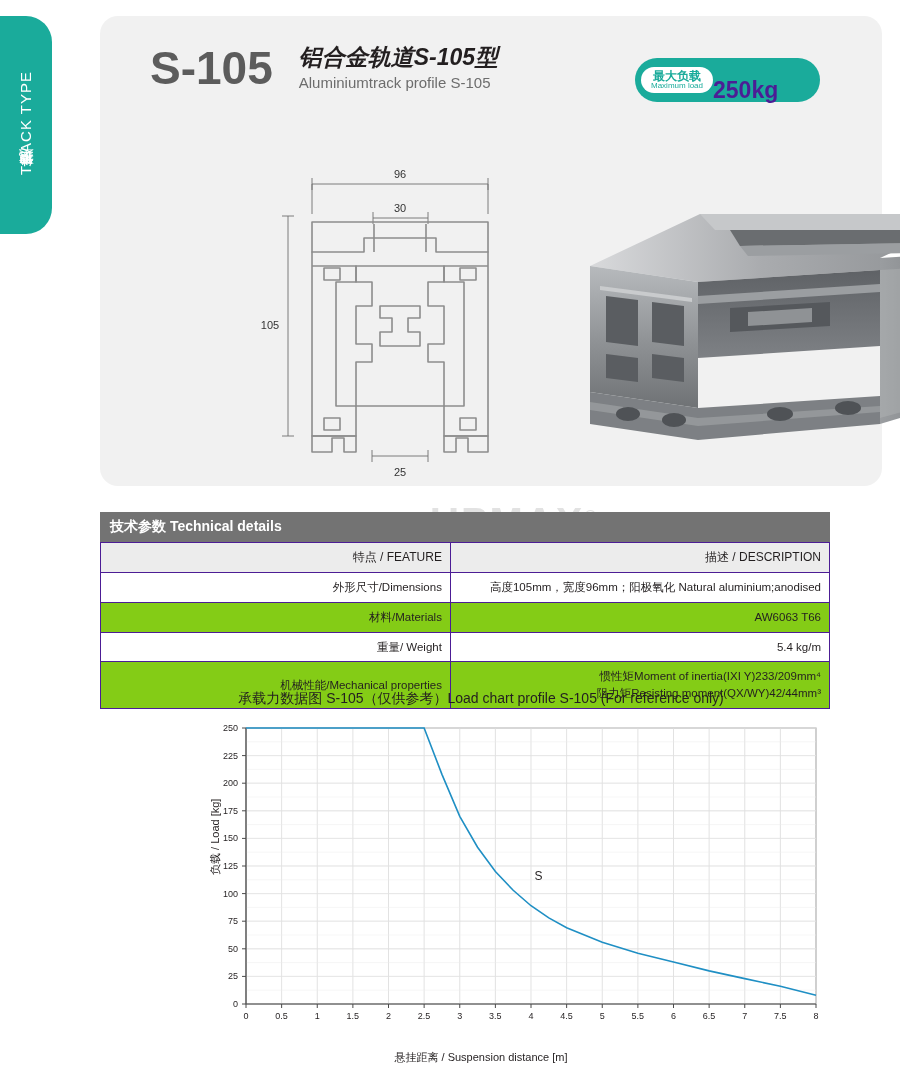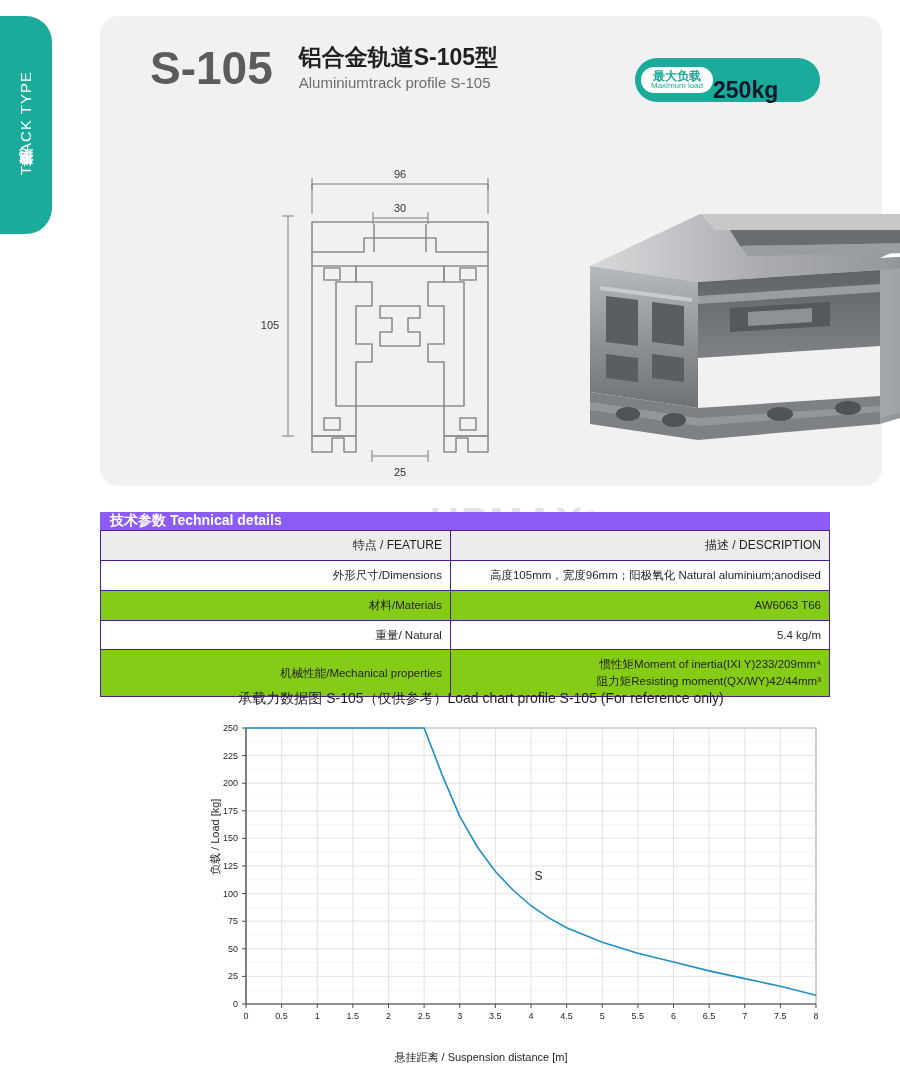--- a/index.html
+++ b/index.html
@@ -38,53 +38,53 @@
     border-radius: 18px;
   }
   .hero-head {
     position: absolute; left: 50px; top: 28px;
     display: flex; align-items: flex-end; gap: 26px;
   }
   .model-no {
     font-size: 46px; font-weight: bold; color: #5c5c5c;
     letter-spacing: 0px; line-height: 1;
   }
-  .title-cn { font-size: 23px; font-weight: bold; color: #231f20; line-height: 1.15; }
+  .title-cn { font-size: 23px; font-weight: bold; color: #231f20; line-height: 1.15; font-style: italic; }
   .title-en { font-size: 15px; color: #6d6d6d; margin-top: 4px; }
 
   .load-badge {
     position: absolute; right: 62px; top: 42px;
     height: 44px; min-width: 185px;
     background: #1aab9b;
     border-radius: 22px;
     display: flex; align-items: center; 
     padding: 0 16px 0 6px;
   }
   .load-pill {
     background: #ffffff; border-radius: 16px;
     padding: 3px 10px; text-align: center; line-height: 1.05;
   }
   .load-pill .cn { color: #1aab9b; font-size: 12px; font-weight: bold; display:block; }
   .load-pill .en { color: #1aab9b; font-size: 8px; display:block; }
-  .load-val { color: #0f172a; font-size: 23px; font-weight: bold; margin-top: 20px; }
+  .load-val { color: #4c1d95; font-size: 23px; font-weight: bold; margin-top: 20px; }
 
   
   .drawing { position: absolute; left: 140px; top: 140px; width: 320px; height: 330px; }
   .photo { position: absolute; left: 480px; top: 180px; width: 400px; height: 260px; }
 
   .dimtext { font-size: 11px; fill: #333; font-family: "Liberation Sans", sans-serif; }
 
   
   .tech {
     position: absolute; left: 100px; top: 512px; width: 730px;
   }
   .tech-head {
-    background: #8b5cf6; color: #fff;
+    background: #737373; color: #fff;
     font-size: 14px; font-weight: bold;
-    padding: 0 10px;
+    padding: 6px 10px;
   }
   table.tech-table { width: 100%; border-collapse: collapse; font-size: 11.5px; }
   table.tech-table th, table.tech-table td {
     border: 1px solid #4c1d95;
     padding: 6px 8px;
     text-align: right;
     vertical-align: middle;
     line-height: 1.45;
   }
   table.tech-table th { background: #ececec; font-weight: normal; font-size: 12px; }
@@ -272,21 +272,21 @@
       <tbody>
         <tr>
           <td>外形尺寸/Dimensions</td>
           <td>高度105mm，宽度96mm；阳极氧化 Natural aluminium;anodised</td>
         </tr>
         <tr class="row-alt">
           <td>材料/Materials</td>
           <td>AW6063 T66</td>
         </tr>
         <tr>
-          <td>重量/ Natural</td>
+          <td>重量/ Weight</td>
           <td>5.4 kg/m</td>
         </tr>
         <tr class="row-alt">
           <td>机械性能/Mechanical properties</td>
           <td style="white-space: pre-line; padding-left: 17px;">惯性矩Moment of inertia(IXI Y)233/209mm⁴
 阻力矩Resisting moment(QX/WY)42/44mm³</td>
         </tr>
       </tbody>
     </table>
   </div>

